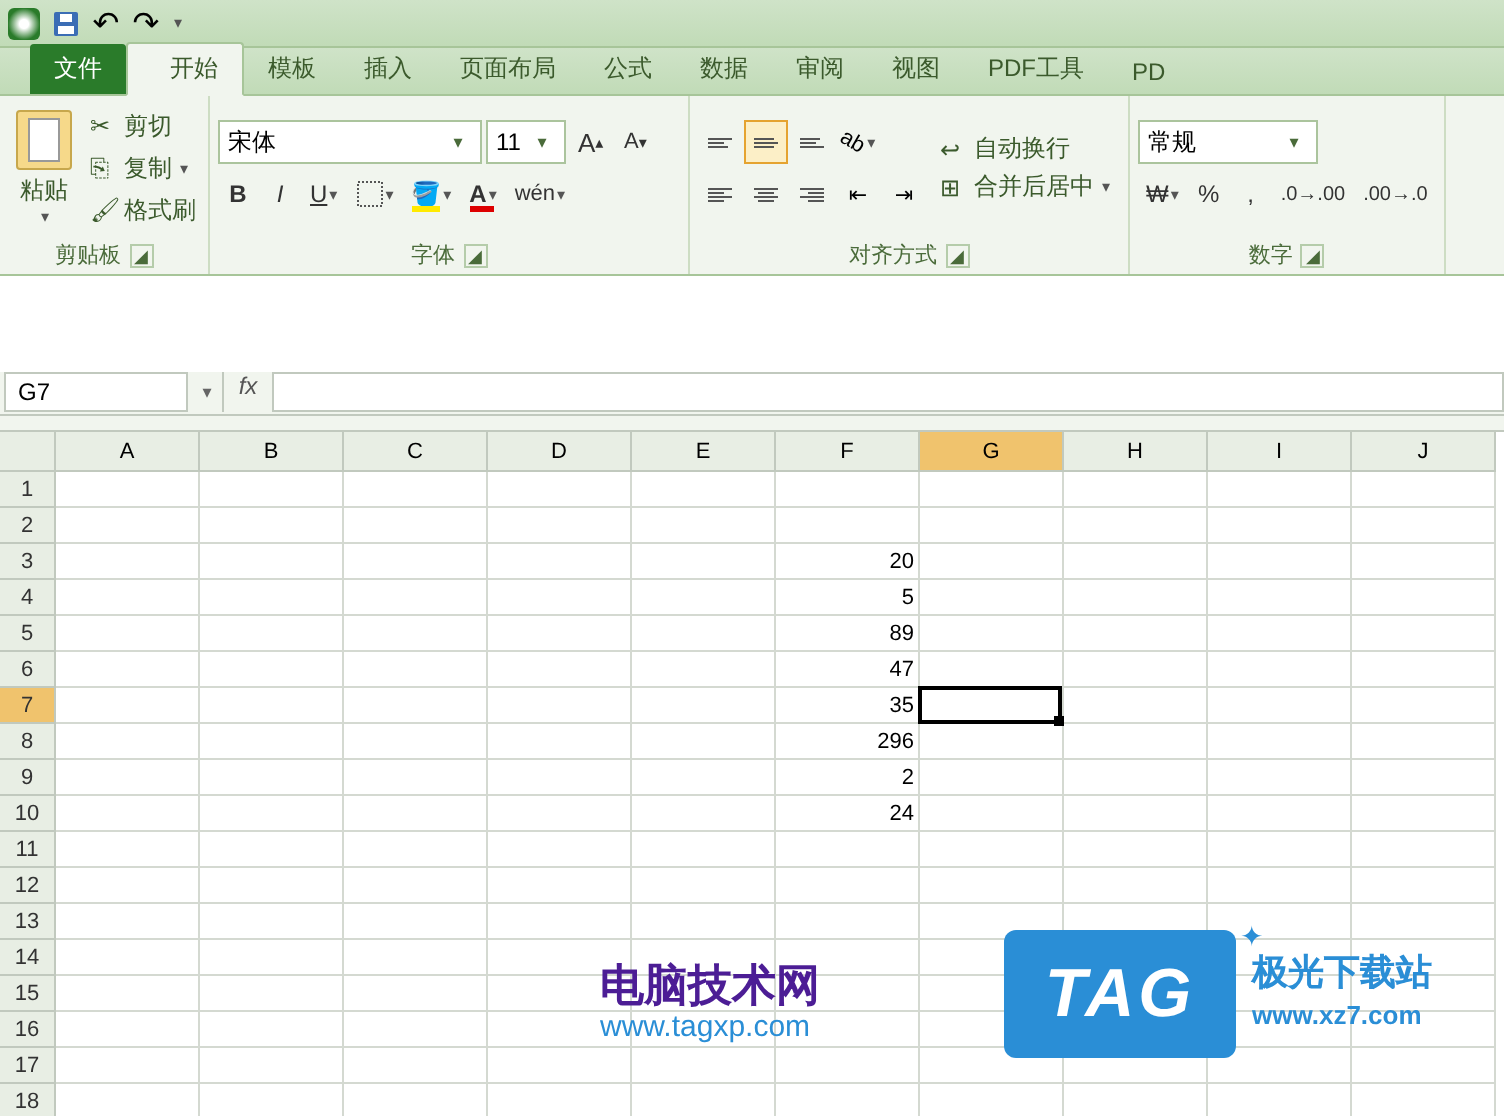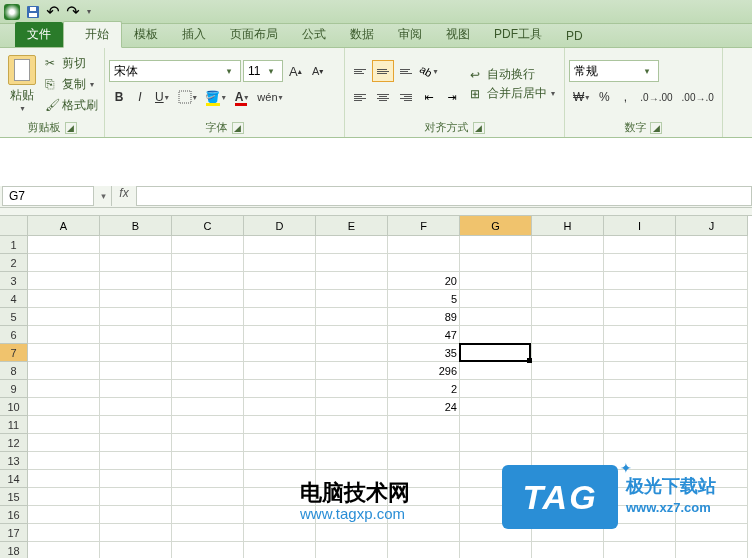--- a/index.html
+++ b/index.html
@@ -78,21 +78,21 @@
 .col-hdrs { display: flex; }
 .ch { width: 72px; height: 20px; background: #e8eee4; border-right: 1px solid #c1c9be; border-bottom: 1px solid #c1c9be; font-size: 11px; text-align: center; line-height: 20px; }
 .ch.sel { background: #f0c36d; }
 .cells-area { position: relative; }
 .row { display: flex; }
 .cell { width: 72px; height: 18px; border-right: 1px solid #d4d9d1; border-bottom: 1px solid #d4d9d1; font-size: 11px; text-align: right; padding-right: 2px; line-height: 18px; }
 .active-cell { position: absolute; border: 2px solid #000; width: 72px; height: 19px; pointer-events: none; }
 .active-cell::after { content: ""; position: absolute; right: -3px; bottom: -3px; width: 5px; height: 5px; background: #000; }
 
 
-.wm1 { position: absolute; left: 300px; top: 478px; font-size: 22px; font-weight: bold; color: #000000; }
+.wm1 { position: absolute; left: 300px; top: 478px; font-size: 22px; font-weight: bold; color: #4c1d95; }
 .wm1b { position: absolute; left: 300px; top: 505px; font-size: 15px; color: #2a8ed6; }
 .wm2-box { position: absolute; left: 502px; top: 465px; width: 116px; height: 64px; background: #2a8ed6; border-radius: 6px; display: flex; align-items: center; justify-content: center; }
 .wm2-box span { color: #fff; font-size: 34px; font-weight: bold; font-style: italic; letter-spacing: 2px; }
 .wm3a { position: absolute; left: 626px; top: 474px; font-size: 18px; color: #2a8ed6; font-weight: bold; }
 .wm3b { position: absolute; left: 626px; top: 500px; font-size: 13px; color: #2a8ed6; font-weight: bold; }
 .wm-star { position: absolute; left: 620px; top: 460px; color: #2a8ed6; font-size: 14px; }
 </style>
 </head>
 <body>
 

